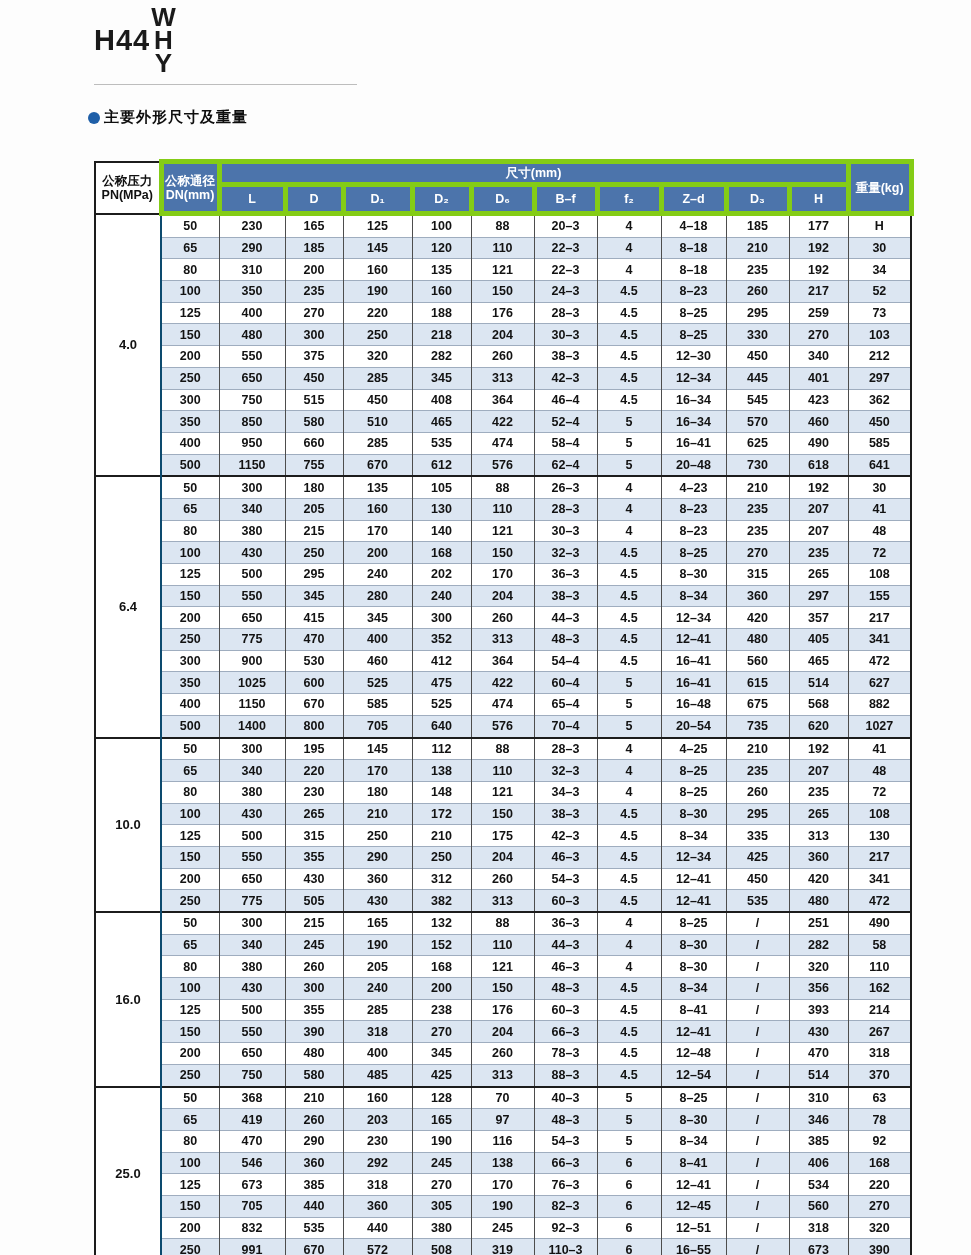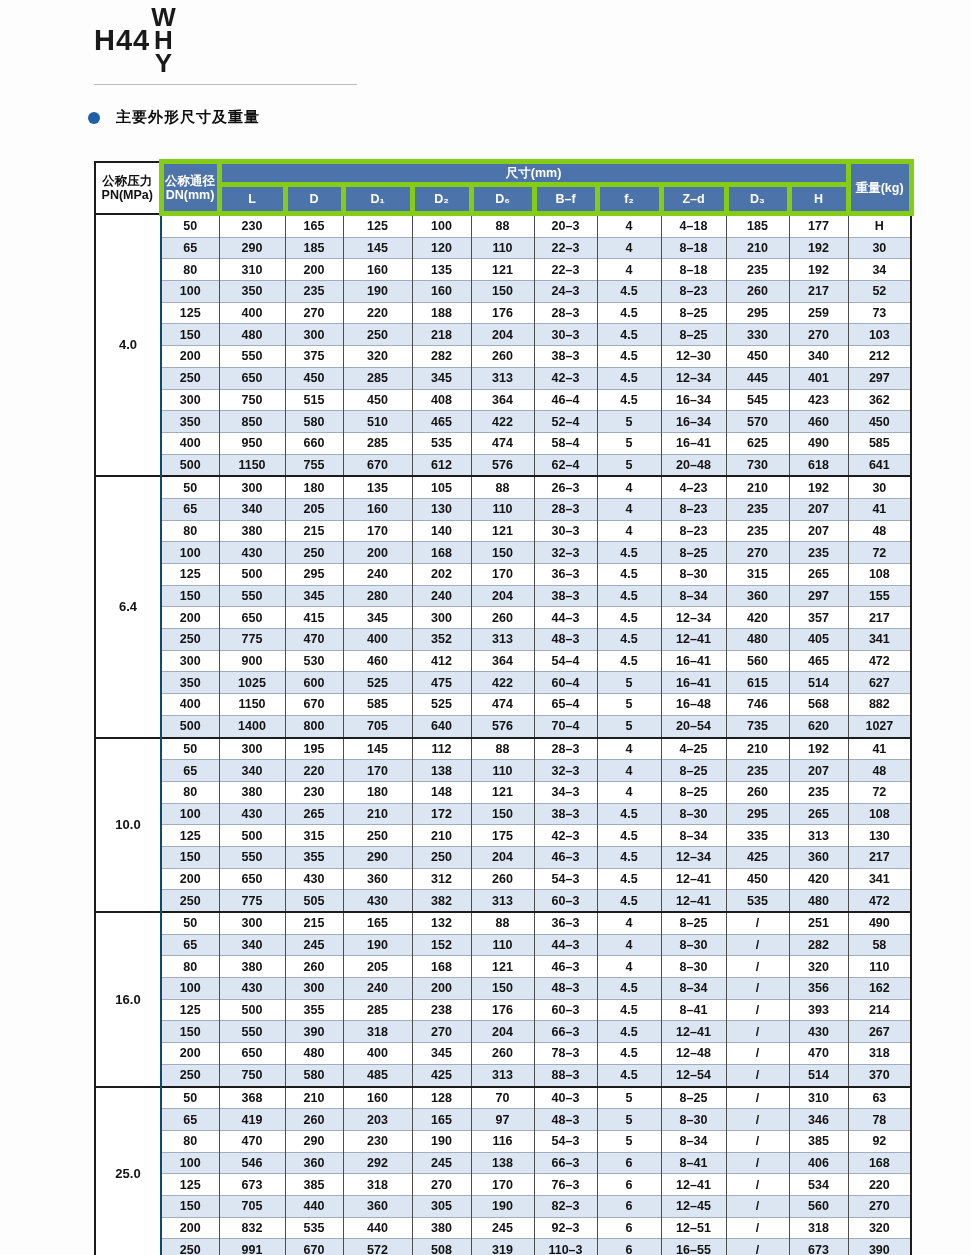--- a/index.html
+++ b/index.html
@@ -6,21 +6,21 @@
   body{width:971px;min-height:1255px;position:relative;font-family:"Liberation Sans","DejaVu Sans",sans-serif;color:#111;}
 
   
   .title-row{position:absolute;top:6px;left:94px;display:flex;align-items:center;font-weight:bold;color:#1a1a1a;text-align:center;}
   .title-main{font-size:29px;letter-spacing:1px;}
   .title-stack{display:flex;flex-direction:column;align-items:center;margin:0 1px;}
   .title-stack span{font-size:26px;line-height:23px;font-weight:bold;}
   .title-rule{position:absolute;top:84px;left:94px;width:263px;height:1px;background:#bdbdbd;}
 
   
-  .section-heading{position:absolute;top:108px;left:88px;display:flex;align-items:center;gap:16px;}
+  .section-heading{position:absolute;top:108px;left:88px;display:flex;align-items:center;gap:4px;}
   .bullet{width:12px;height:12px;border-radius:50%;background:#1f5fa8;display:inline-block;}
   .section-text{font-size:15px;font-weight:bold;letter-spacing:1px;color:#0e0e0e;}
 
   
   .table-wrap{position:absolute;top:159px;left:94px;}
   table{border-collapse:collapse;table-layout:fixed;width:816px;border:2px solid #1c1c1c;border-bottom:3px solid #000;}
   col.c1{width:66px}col.c2{width:58px}col.c3{width:66px}col.c4{width:58px}
   col.c5{width:69px}col.c6{width:59px}col.c7{width:63px}col.c8{width:63px}
   col.c9{width:64px}col.c10{width:65px}col.c11{width:63px}col.c12{width:59px}col.c13{width:63px}
 
@@ -413,21 +413,21 @@
         <tr>
           <td>400</td>
           <td>1150</td>
           <td>670</td>
           <td>585</td>
           <td>525</td>
           <td>474</td>
           <td>65–4</td>
           <td>5</td>
           <td>16–48</td>
-          <td>746</td>
+          <td>675</td>
           <td>568</td>
           <td>882</td>
         </tr>
         <tr class="stripe">
           <td>500</td>
           <td>1400</td>
           <td>800</td>
           <td>705</td>
           <td>640</td>
           <td>576</td>

